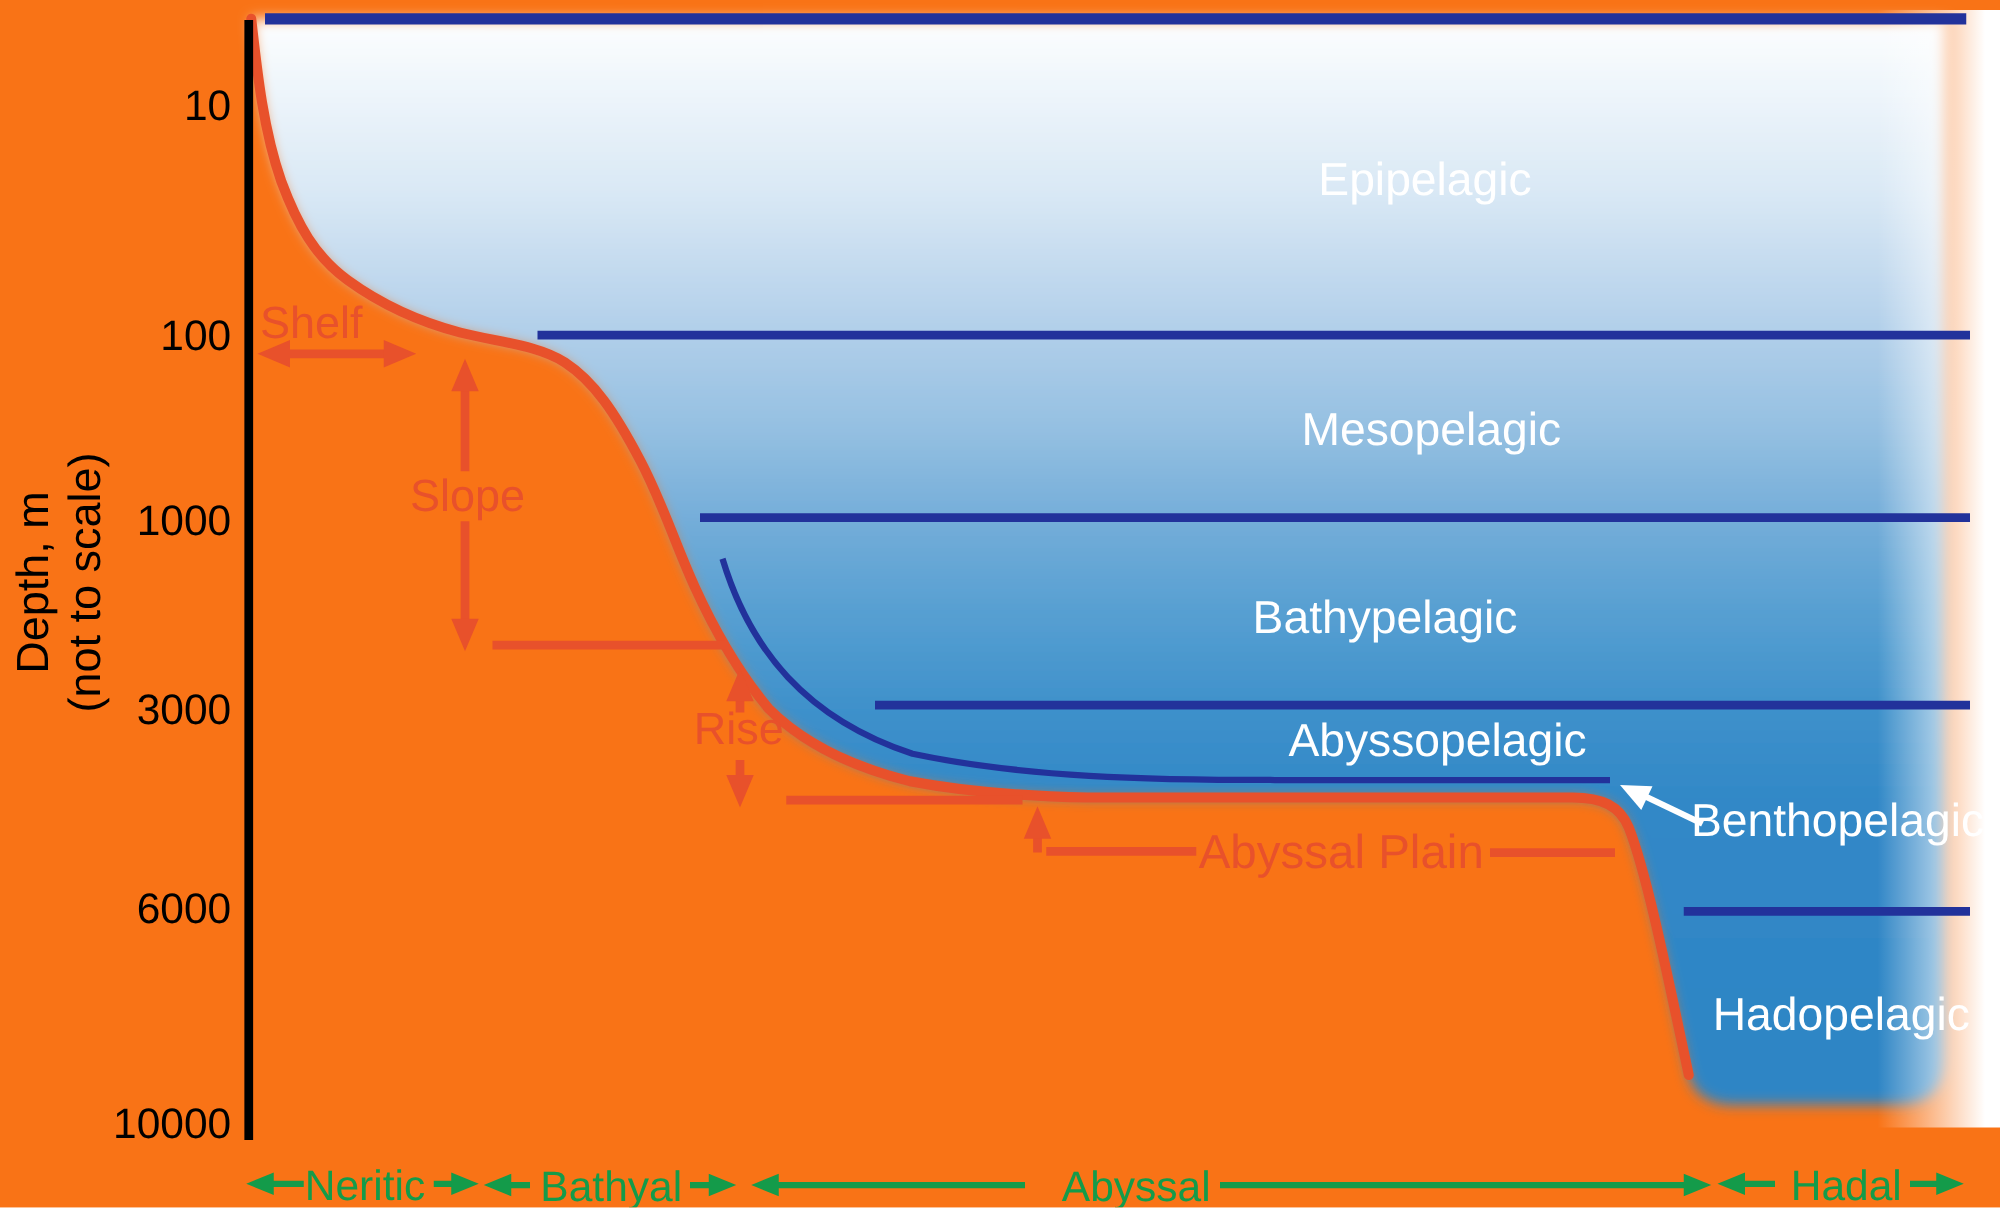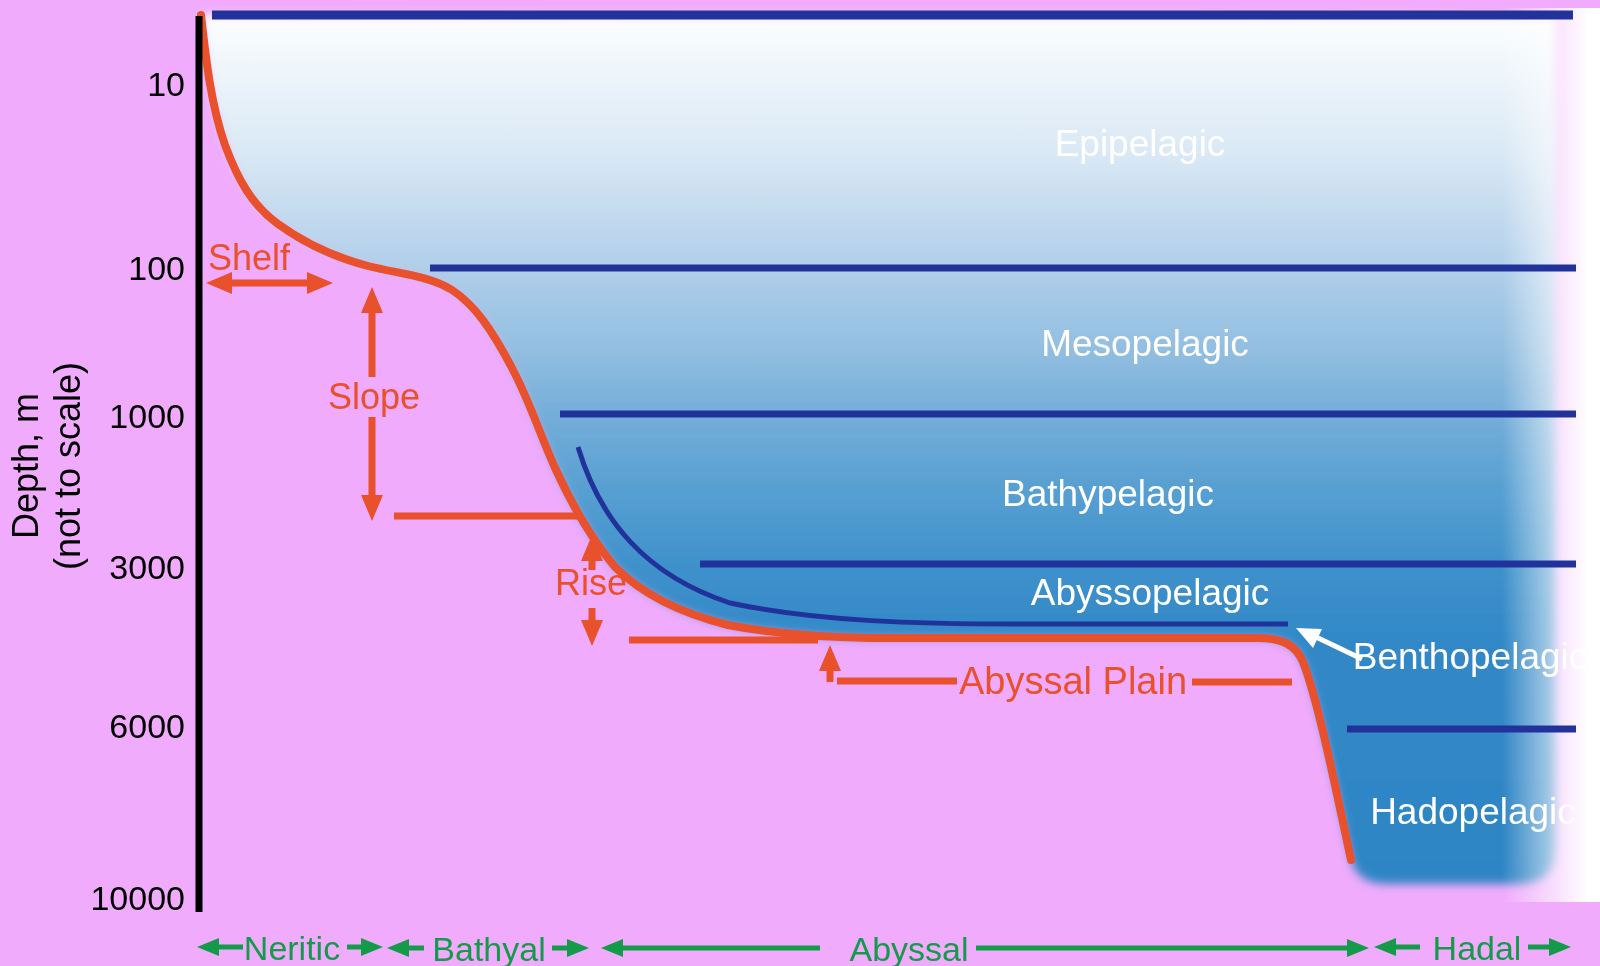--- a/index.html
+++ b/index.html
@@ -1,16 +1,16 @@
 <!DOCTYPE html>
 <html style="--orange: #E8512B; --navy: #22329B; --green: #149B4A; --water_deep: #2E85C5; --black: #000000; --white: #FFFFFF;"><head>
 <meta charset="utf-8">
 <style>
   html,body{margin:0;padding:0;background:#ffffff;}
-  .stage{position:relative;width:1600px;height:966px;background:#f0abfc;overflow:hidden;}
+  .stage{position:relative;width:1600px;height:966px;background:#f97316;overflow:hidden;}
   svg text{font-family:"Liberation Sans","DejaVu Sans",sans-serif;}
   .tick{fill:var(--black);font-size:34px;}
   .axis-title{fill:var(--black);font-size:36px;}
   .zone-label{fill:var(--white);font-size:37px;}
   .orange-label{fill:var(--orange);font-size:36px;}
   .orange-label-lg{fill:var(--orange);font-size:38px;}
   .green-label{fill:var(--green);font-size:34px;}
   .navy-line{stroke:var(--navy);stroke-width:7;fill:none;}
   .navy-line-thick{stroke:var(--navy);stroke-width:9;fill:none;}
   .navy-curve{stroke:var(--navy);stroke-width:5;fill:none;}

